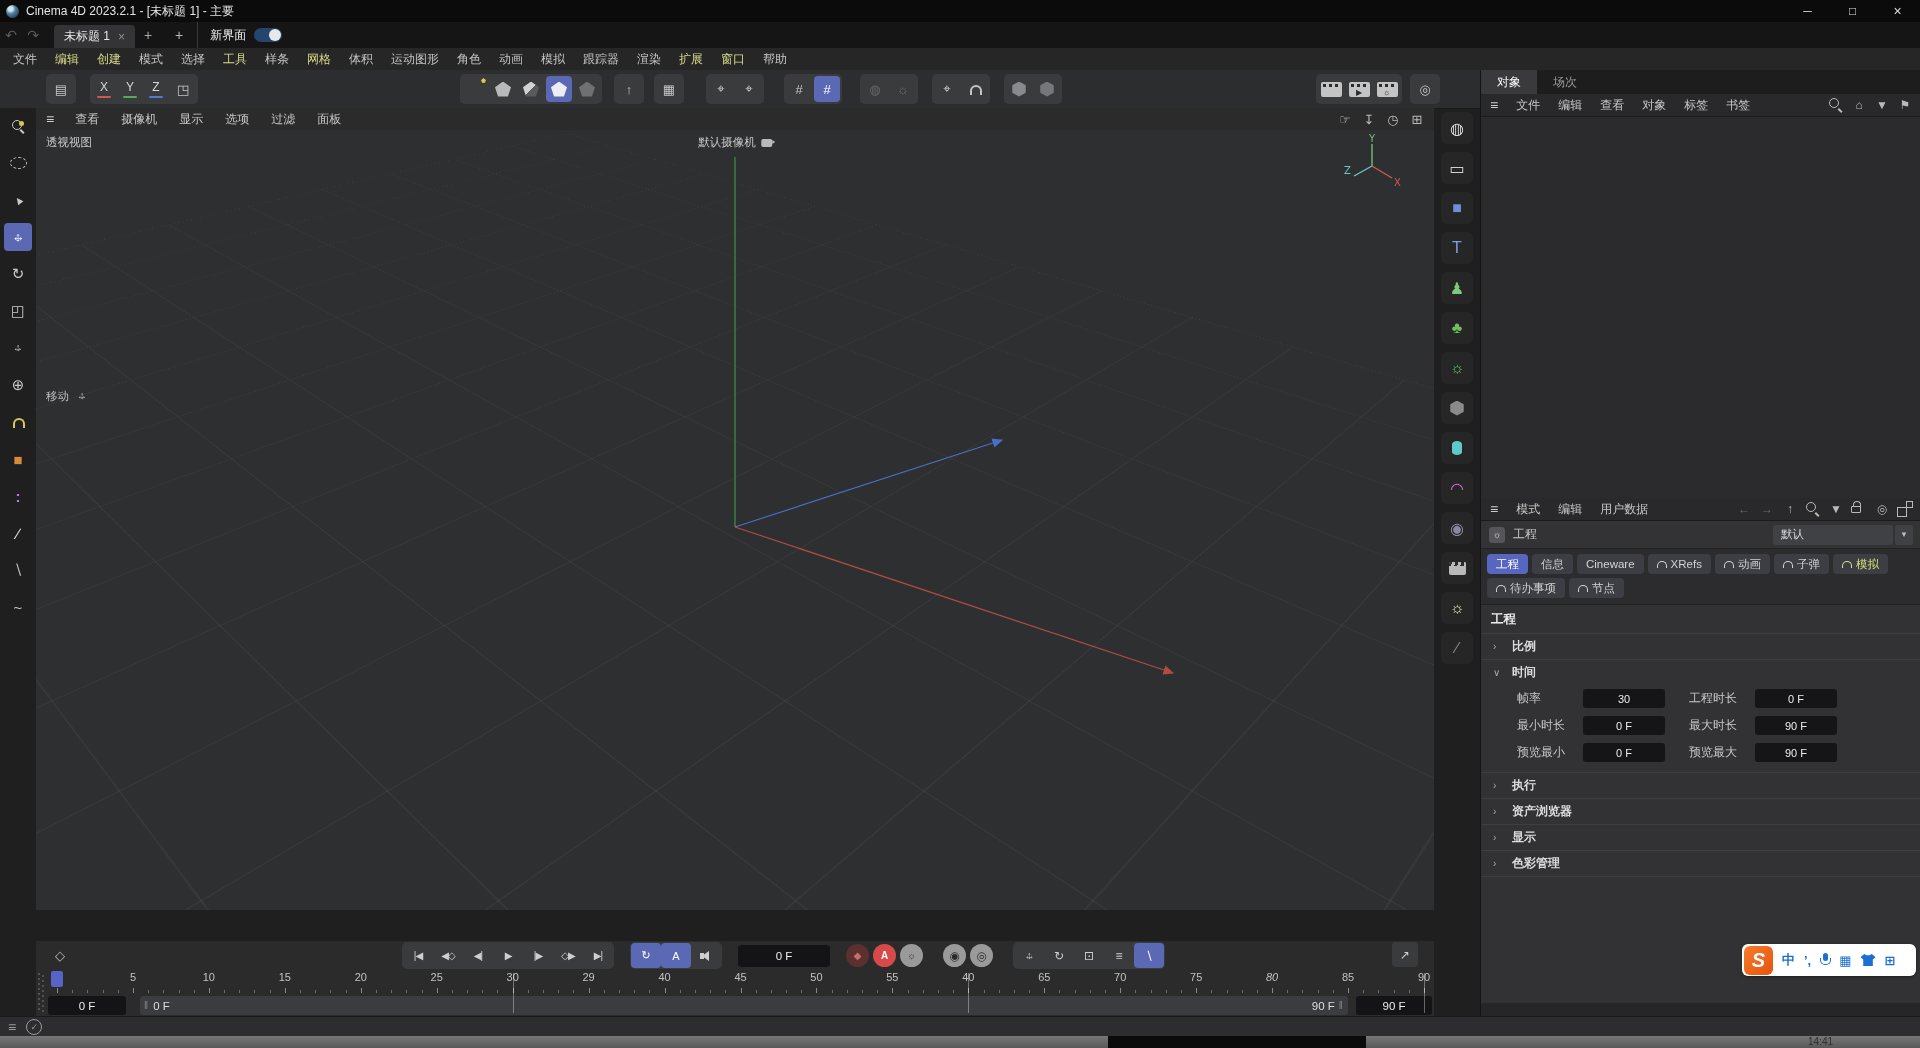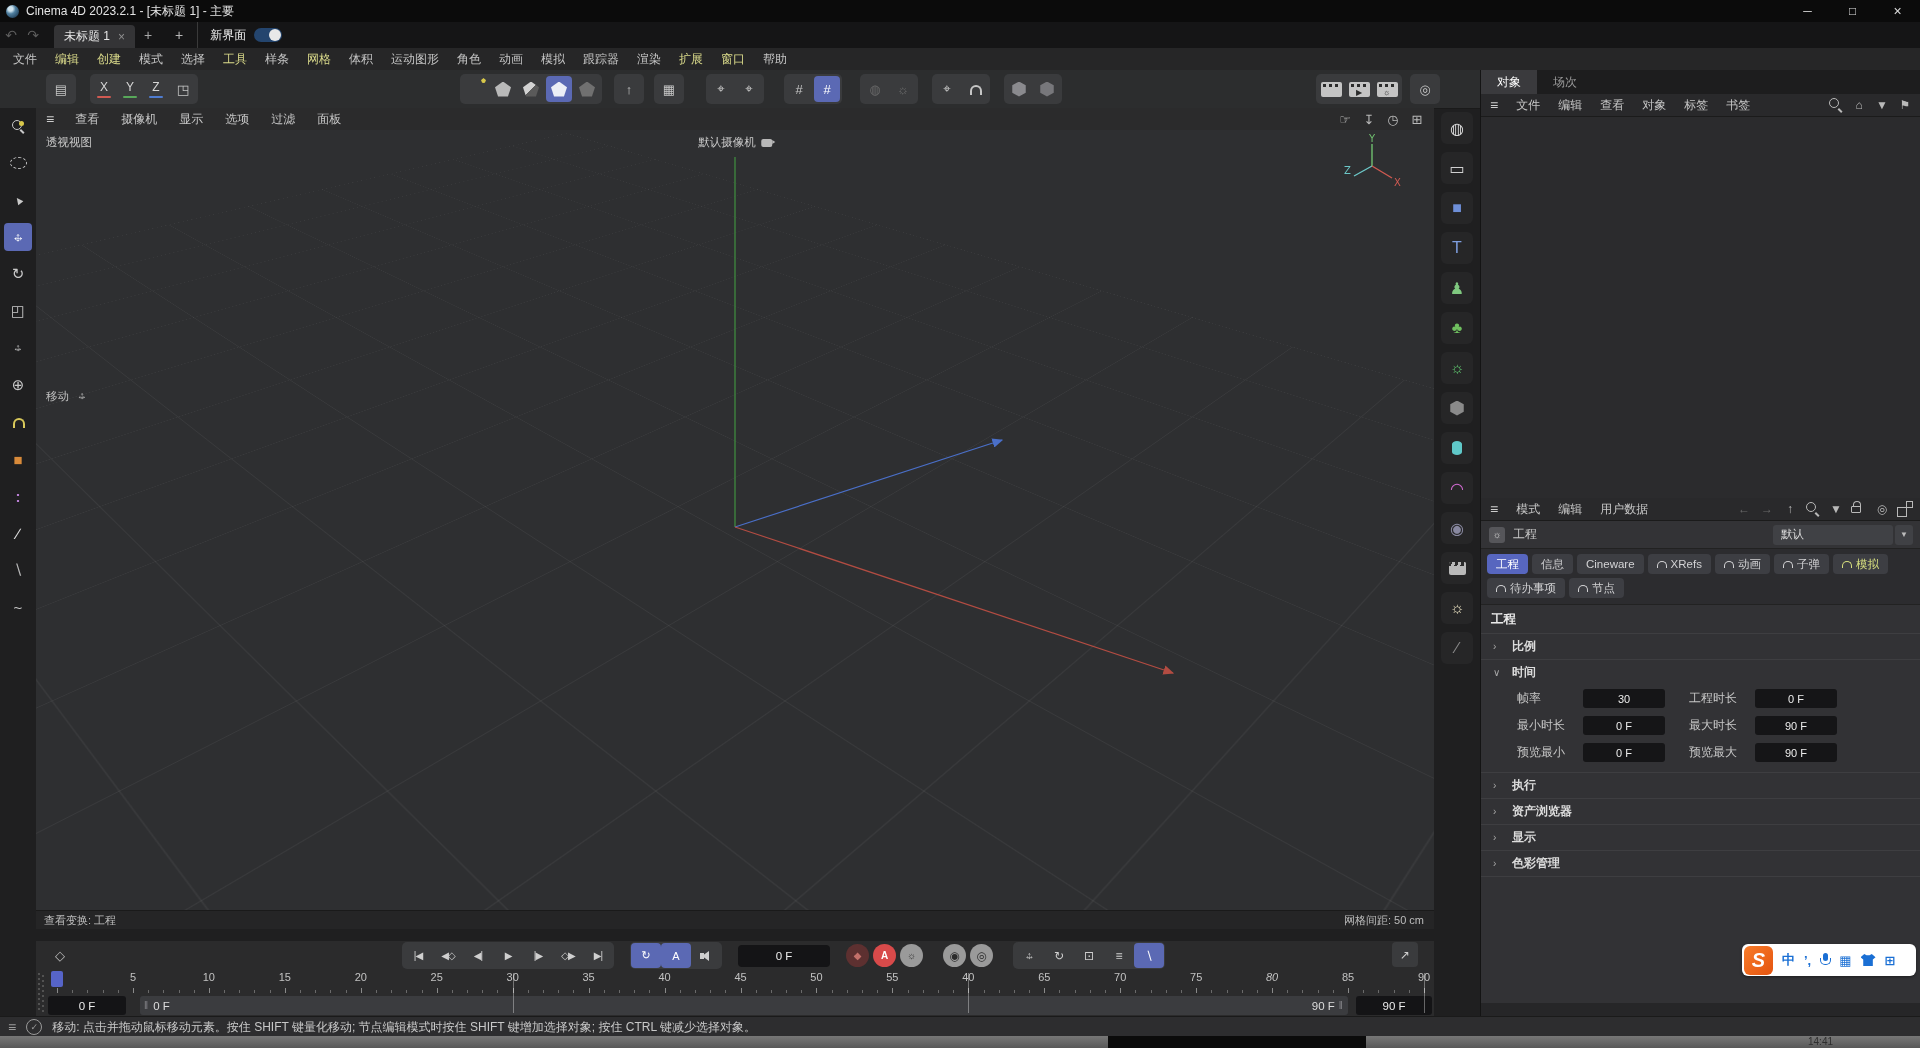--- a/index.html
+++ b/index.html
@@ -424,24 +424,20 @@
     <span class="vplabel" id="camlabel">
       <span>默认摄像机</span>
       <span class="camico"></span>
     </span>
     <span class="vplabel" id="toolhint">
       <span>移动</span>
       <span class="ig i-cross sm"></span>
     </span>
   </div>
 
-  <div id="vpfooter">
-    <span class="l">查看变换: 工程</span>
-    <span class="r">网格间距: 50 cm</span>
-  </div>
 
   <div id="palette">
       <div class="pbtn">
         <span class="ig" style="color: rgb(216, 216, 216);">◍</span>
       </div>
       <div class="pbtn">
         <span class="ig" style="color: rgb(208, 208, 208);">▭</span>
       </div>
       <div class="pbtn">
         <span class="ig" style="color: rgb(110, 143, 216);">■</span>
@@ -666,21 +662,21 @@
       <span class="curvebtn">↗</span>
     </div>
     <div id="ruler">
         <div class="rlabel" style="left: 9px;">0</div>
         <div class="rlabel" style="left: 84.9444px;">5</div>
         <div class="rlabel" style="left: 160.889px;">10</div>
         <div class="rlabel" style="left: 236.833px;">15</div>
         <div class="rlabel" style="left: 312.778px;">20</div>
         <div class="rlabel" style="left: 388.722px;">25</div>
         <div class="rlabel" style="left: 464.667px;">30</div>
-        <div class="rlabel" style="left: 540.611px;">35</div>
+        <div class="rlabel" style="left: 540.611px;">29</div>
         <div class="rlabel" style="left: 616.556px;">40</div>
         <div class="rlabel" style="left: 692.5px;">45</div>
         <div class="rlabel" style="left: 768.444px;">50</div>
         <div class="rlabel" style="left: 844.389px;">55</div>
         <div class="rlabel" style="left: 920.333px;">40</div>
         <div class="rlabel" style="left: 996.278px;">65</div>
         <div class="rlabel" style="left: 1072.22px;">70</div>
         <div class="rlabel" style="left: 1148.17px;">75</div>
         <div class="rlabel" style="left: 1224.11px; font-style: italic;">80</div>
         <div class="rlabel" style="left: 1300.06px;">85</div>
@@ -792,21 +788,20 @@
       <div class="maxbox">90 F</div>
     </div>
   <div class="secline" style="left: 476.667px;"></div>
       <div class="secline" style="left: 932.333px;"></div>
       <div class="secline" style="left: 1388px;"></div>
     </div>
 
   <div id="statusbar">
     <span style="color:#9a9a9a;font-size:14px">≡</span>
     <span class="sring">✓</span>
-    <span>移动: 点击并拖动鼠标移动元素。按住 SHIFT 键量化移动; 节点编辑模式时按住 SHIFT 键增加选择对象; 按住 CTRL 键减少选择对象。</span>
   </div>
 
   <div id="bottomstrip">
     <span class="blk"></span>
     <span class="clock">14:41</span>
   </div>
 
   <div id="sogou">
     <span class="slogo">S</span>
     <span class="sic">中</span>

